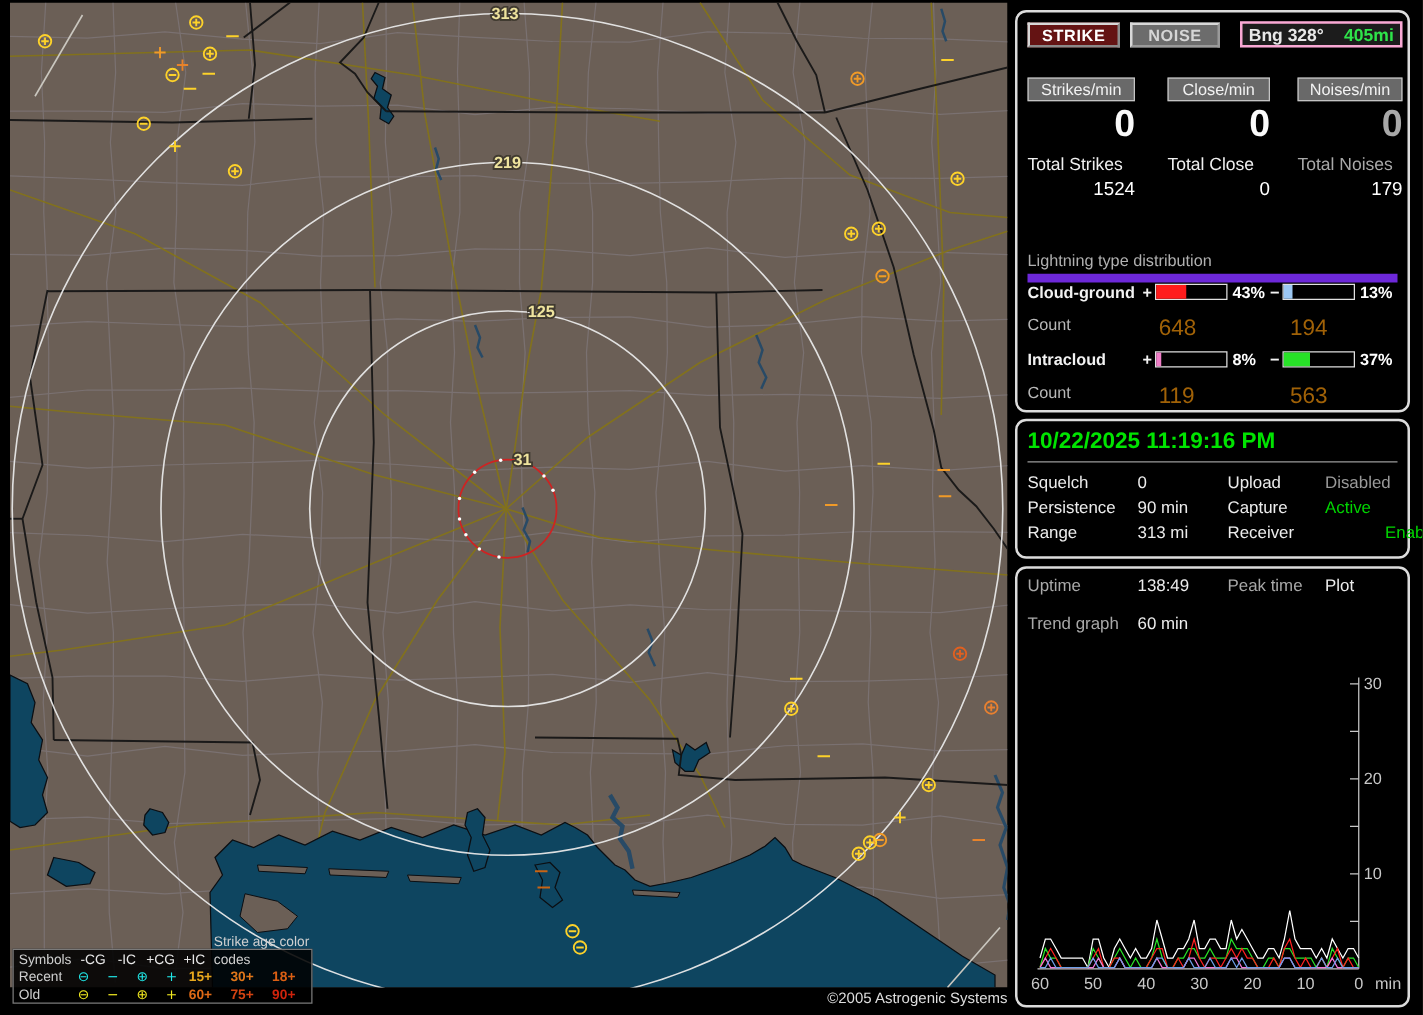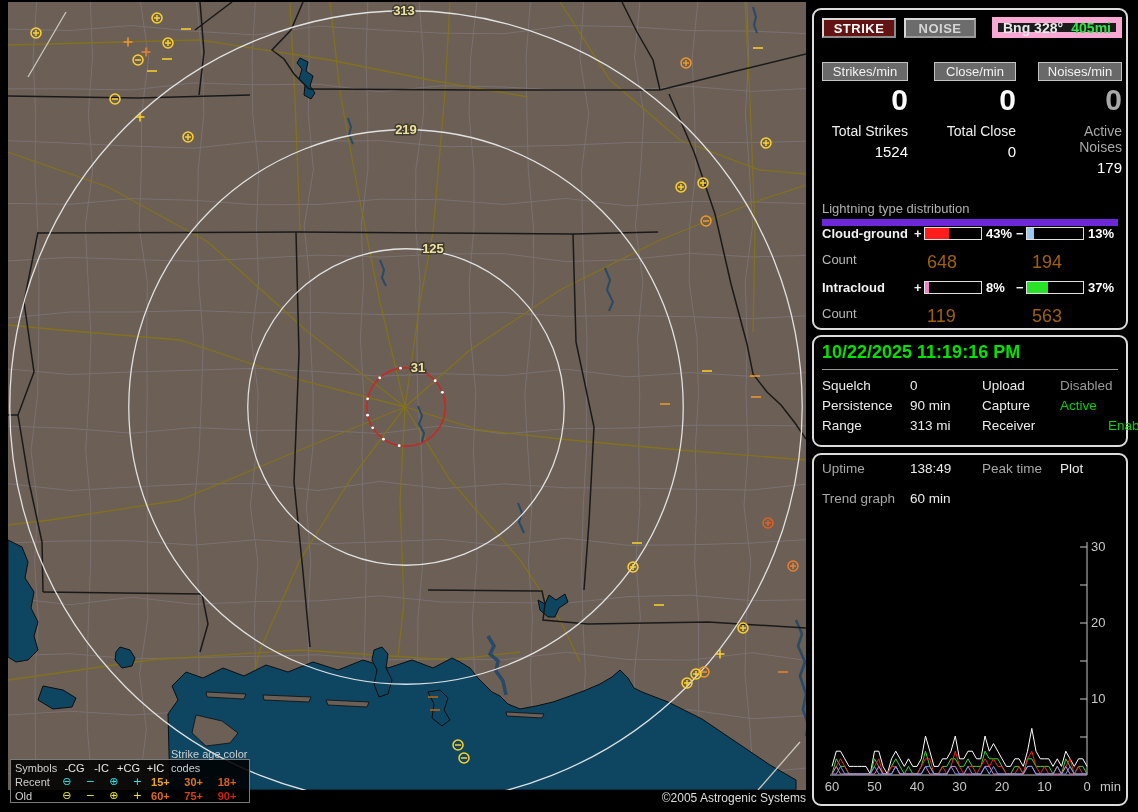--- a/index.html
+++ b/index.html
@@ -27,31 +27,31 @@
   #panelB{top:335px;height:108px;}
   #panelC{top:453px;height:349px;}
   
   .btn{position:absolute;top:8px;height:20px;font-weight:bold;font-size:13px;
        text-align:center;line-height:18px;letter-spacing:.5px;box-sizing:border-box;cursor:default;}
   #btnStrike{left:8px;width:74px;background:#641313;color:#fff;
              border:2px solid;border-color:#d8d8d8 #8a8a8a #8a8a8a #d8d8d8;}
   #btnNoise{left:90px;width:72px;background:#6c6c6c;color:#d6d6d6;
             border:2px solid;border-color:#d8d8d8 #9a9a9a #9a9a9a #d8d8d8;}
   #bngBox{position:absolute;top:7px;right:4px;width:130px;height:21px;background:#1c1c1c;
-          border:6px solid #f9a8d4;box-sizing:border-box;display:flex;
+          border:2px solid #f9a8d4;box-sizing:border-box;display:flex;
           justify-content:space-between;align-items:center;padding:0 5px;
           font-weight:bold;font-size:14px;}
   #bngDist{font-weight:bold;}
   .ccol{position:absolute;top:52px;}
   #ccol0{left:8px;width:86px;} #ccol1{left:120px;width:82px;} #ccol2{left:224px;width:84px;}
   .rate-btn{display:block;width:100%;box-sizing:border-box;background:#696969;
             border:1px solid #c4c4c4;color:#f2f2f2;font-size:13px;text-align:center;
             padding:1px 0;}
   .bigzero{font-size:30px;font-weight:bold;text-align:right;line-height:34px;margin-top:2px;color:#fafafa;}
-  .total-label{font-size:14px;text-align:right;margin-top:6px;color:#f0f0f0;}
+  .total-label{font-size:14px;text-align:left;margin-top:6px;color:#f0f0f0;}
   .total-val{font-size:15px;text-align:right;margin-top:4px;color:#fff;}
   .dimtxt{color:#a8a8a8 !important;}
   #distTitle{position:absolute;top:191px;left:8px;right:8px;color:#b0b0b0;font-size:13px;
              border-bottom:7px solid #6d28d9;padding-bottom:3px;}
   .drow{position:absolute;left:0;right:0;height:16px;font-size:13px;}
   .drow .dn{position:absolute;left:8px;font-weight:bold;color:#f2f2f2;}
   .drow .sgn{position:absolute;font-weight:bold;color:#f2f2f2;}
   .bar{position:absolute;width:56px;height:11px;top:1px;background:#000;
        border:1px solid #e0e0e0;}
   .bar>div{height:100%;}
@@ -398,21 +398,21 @@
     </div>
     <div class="ccol" id="ccol1">
       <span class="rate-btn">Close/min</span>
       <div class="bigzero">0</div>
       <div class="total-label">Total Close</div>
       <div class="total-val">0</div>
     </div>
     <div class="ccol" id="ccol2">
       <span class="rate-btn">Noises/min</span>
       <div class="bigzero dimtxt">0</div>
-      <div class="total-label dimtxt">Active Noises</div>
+      <div class="total-label dimtxt">Total Noises</div>
       <div class="total-val">179</div>
     </div>
 
     <div id="distTitle">Lightning type distribution</div>
 
     <div class="drow" style="top:216px">
       <span class="dn">Cloud-ground</span>
       <span class="sgn" style="left:100px">+</span>
       <span class="bar" style="left:110px">
           <div style="background: rgb(255, 28, 28); width: 43%;"></div>

